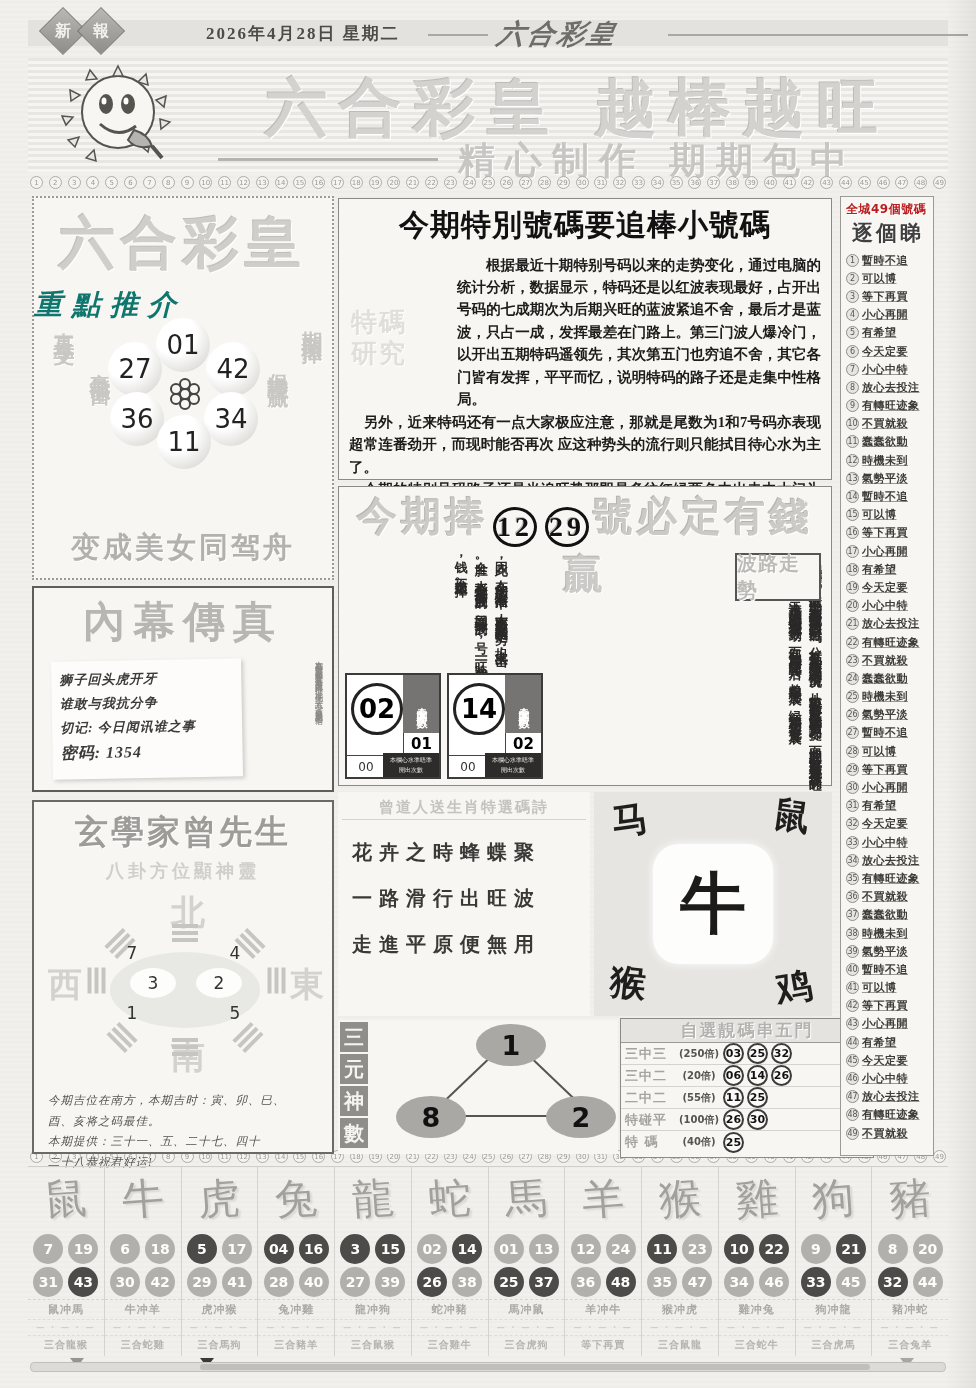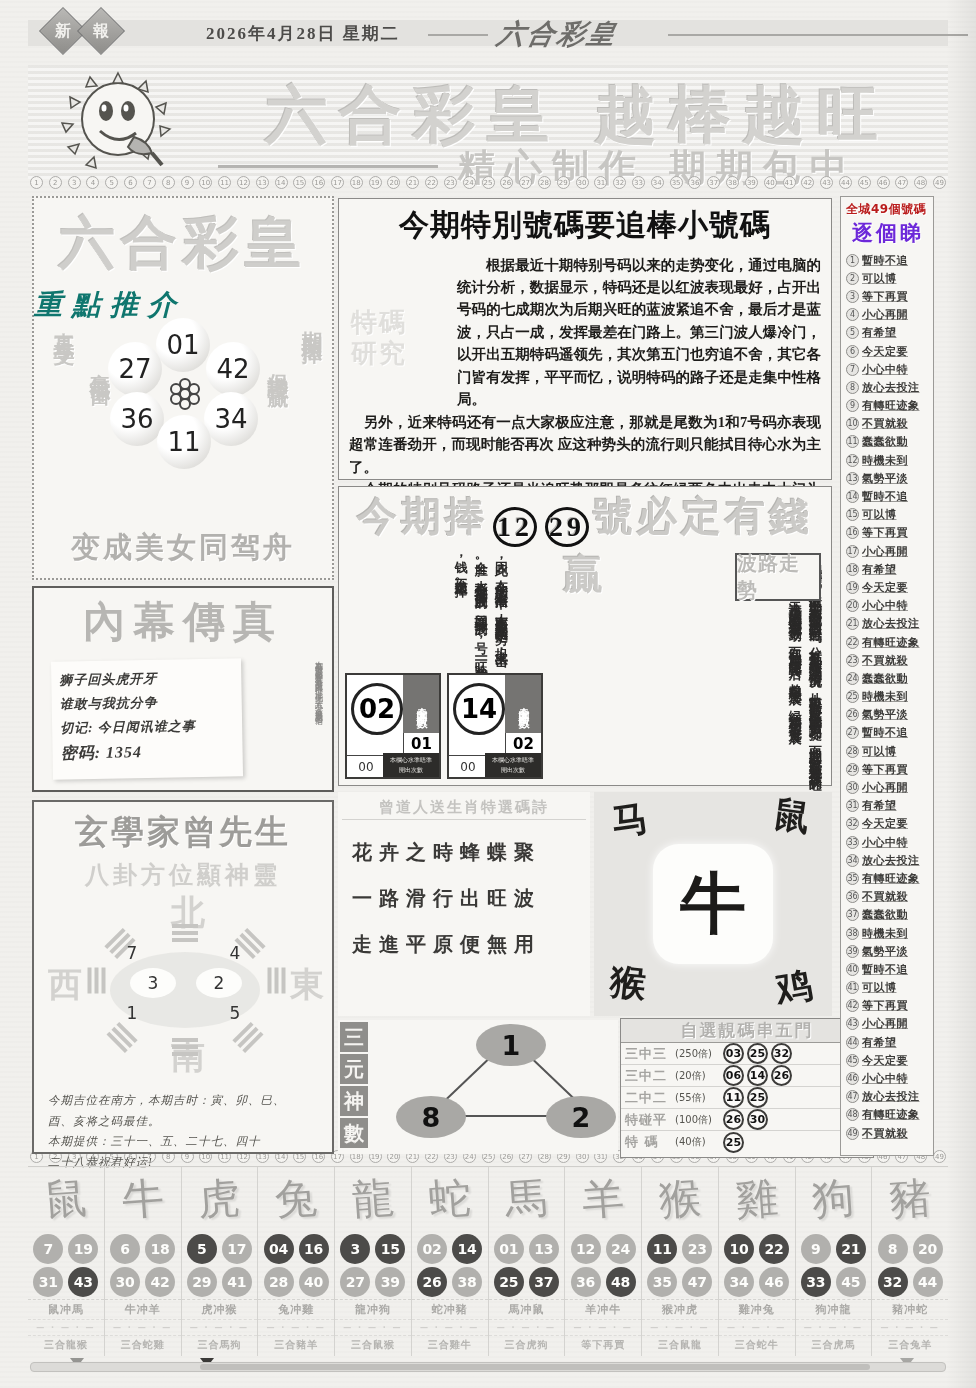--- a/index.html
+++ b/index.html
@@ -16,21 +16,21 @@
   .diamond { position:absolute; width:34px; height:34px; transform:rotate(45deg);
              background:linear-gradient(135deg,#b9b8b5,#8e8d8a); border:1px solid #777; }
   .diamond span { position:absolute; inset:0; transform:rotate(-45deg); display:flex; align-items:center; justify-content:center;
                   color:#f2f1ee; font-weight:bold; font-size:16px; }
   .top-date { position:absolute; left:178px; top:6px; font-size:17px; font-weight:bold; color:#4d4c4a; letter-spacing:2px; }
   .top-script { position:absolute; left:470px; top:0px; font-size:27px; color:#6e6d6a; font-weight:bold;
                 font-style:italic; transform:skewX(-12deg); letter-spacing:3px; }
   .top-line { position:absolute; height:2px; background:#a9a8a5; top:18px; }
 
   
-  .banner { position:absolute; left:28px; top:65px; width:920px; height:114px; background:#eceb e8; }
+  .banner { position:absolute; left:28px; top:58px; width:920px; height:114px; background:#eceb e8; }
   .banner-inner { position:absolute; inset:0; background:#ecebe8;
      background-image:repeating-linear-gradient(0deg,rgba(255,255,255,.5) 0 3px,rgba(0,0,0,.02) 3px 6px); }
   .sun { position:absolute; left:22px; top:2px; }
   .banner-title { position:absolute; left:190px; top:8px; width:720px; text-align:center;
       font-size:62px; font-weight:900; letter-spacing:12px; color:#d3d2cf;
       text-shadow:1px 1px 0 #fff, -1px -1px 0 #bdbcb9; }
   .banner-sub { position:absolute; left:430px; top:78px; font-size:37px; font-weight:900; letter-spacing:10px;
       color:#c7c6c3; text-shadow:1px 1px 0 #fff; }
   .banner-dash { position:absolute; left:190px; top:100px; width:220px; height:3px; background:#b5b4b1; }
 
@@ -66,21 +66,21 @@
                 box-shadow:2px 2px 4px rgba(0,0,0,.18); transform:rotate(-1deg); padding:10px 8px; }
   .note-line { font-family:"Liberation Serif",serif; font-style:italic; font-weight:bold; color:#3d3c3a;
                font-size:13px; margin-bottom:6px; letter-spacing:1px; }
   .side-note { position:absolute; right:8px; top:66px; height:130px; writing-mode:vertical-rl;
                font-size:8px; color:#8a8987; letter-spacing:1px; line-height:1.6; }
 
   
   #mystic-box { left:32px; top:800px; width:302px; height:354px; border:2px solid #6b6a68; }
   .mys-title { text-align:center; margin-top:8px; font-size:33px; font-weight:900; letter-spacing:3px; color:#9d9c99;
                text-shadow:1px 1px 0 #fff; }
-  .mys-sub { text-align:center; font-size:24px; font-weight:bold; color:#d0cfcc; letter-spacing:4px; margin-top:4px; }
+  .mys-sub { text-align:center; font-size:18px; font-weight:bold; color:#d0cfcc; letter-spacing:4px; margin-top:4px; }
   .dir { position:absolute; font-size:34px; font-weight:900; color:#d3d2cf; }
   .bagua-num { position:absolute; width:26px; height:26px; display:flex; align-items:center; justify-content:center;
                font-size:17px; color:#333; }
   .bagua-oval { position:absolute; background:#dddcd9; border-radius:50%; }
   .trig { position:absolute; width:26px; }
   .trig i { display:block; height:4px; background:#c6c5c2; margin-bottom:3px; }
   .mys-footer { position:absolute; left:14px; right:10px; top:288px; font-family:"Liberation Serif",serif;
                 font-style:italic; font-size:11.5px; color:#55544f; line-height:1.8; white-space:pre-line; letter-spacing:1px; }
 
   
@@ -146,28 +146,28 @@
   .tri-node { position:absolute; width:70px; height:42px; background:#a9a8a5; border-radius:50%;
               display:flex; align-items:center; justify-content:center; font-size:27px; font-weight:bold; color:#111; }
 
   
   #combo-box { left:620px; top:1018px; width:254px; height:140px; border:1px solid #8b8a88; background:#eeede a; }
   .combo-title { height:24px; border-bottom:1px solid #9b9a97; background:#e4e3e0; text-align:center;
                  font-size:17px; font-weight:900; color:#b3b2af; letter-spacing:2px; text-shadow:1px 1px 0 #fff; }
   .combo-row { display:flex; align-items:center; height:22px; border-bottom:1px solid #d4d3d0; padding-left:4px; }
   .combo-row:last-child { border-bottom:none; }
   .combo-label { width:50px; font-size:13px; font-weight:900; color:#a5a4a1; letter-spacing:1px; }
-  .combo-odds { width:48px; font-size:10px; color:#55544f; font-weight:normal; }
+  .combo-odds { width:48px; font-size:10px; color:#55544f; font-weight:bold;text-align:center; }
   .combo-num { width:21px; height:21px; border:2px solid #3c3b39; border-radius:50%; background:#fbfaf8;
                display:flex; align-items:center; justify-content:center; font-size:11px; font-weight:bold; margin-right:3px; color:#111; }
 
   
   #sidebar { left:840px; top:196px; width:94px; height:960px; border:1px solid #9b9a97; padding:4px 0 0 5px; }
   .sb-h1 { font-size:12px; font-weight:900; color:#b91c1c; letter-spacing:0.5px; text-shadow:1px 1px 0 #fff; }
-  .sb-h2 { font-size:21px; font-weight:900; color:#6d28d9; letter-spacing:3px; text-shadow:1px 1px 0 #fff; margin:1px 0 4px 6px; }
+  .sb-h2 { font-size:21px; font-weight:900; color:#404040; letter-spacing:3px; text-shadow:1px 1px 0 #fff; margin:1px 0 4px 6px; }
   .sb-item { display:flex; align-items:center; height:18.2px; }
   .sb-num { width:13px; height:13px; border:1px solid #8f8e8b; border-radius:50%; background:#e6e5e2;
             font-size:8px; color:#555; display:flex; align-items:center; justify-content:center; margin-right:3px; flex:0 0 13px; }
   .sb-label { font-size:11px; font-weight:bold; color:#3d3c3a; letter-spacing:0.5px; text-decoration:underline;
               text-decoration-color:#9a9996; white-space:nowrap; }
 
   
   #zgrid { position:absolute; left:28px; top:1166px; width:920px; height:190px; display:flex; border-top:1px solid #cfcecb; }
   .zcol { flex:1 1 0; border-right:1px solid #d4d3d0; display:flex; flex-direction:column; }
   .zcol:last-child { border-right:none; }

